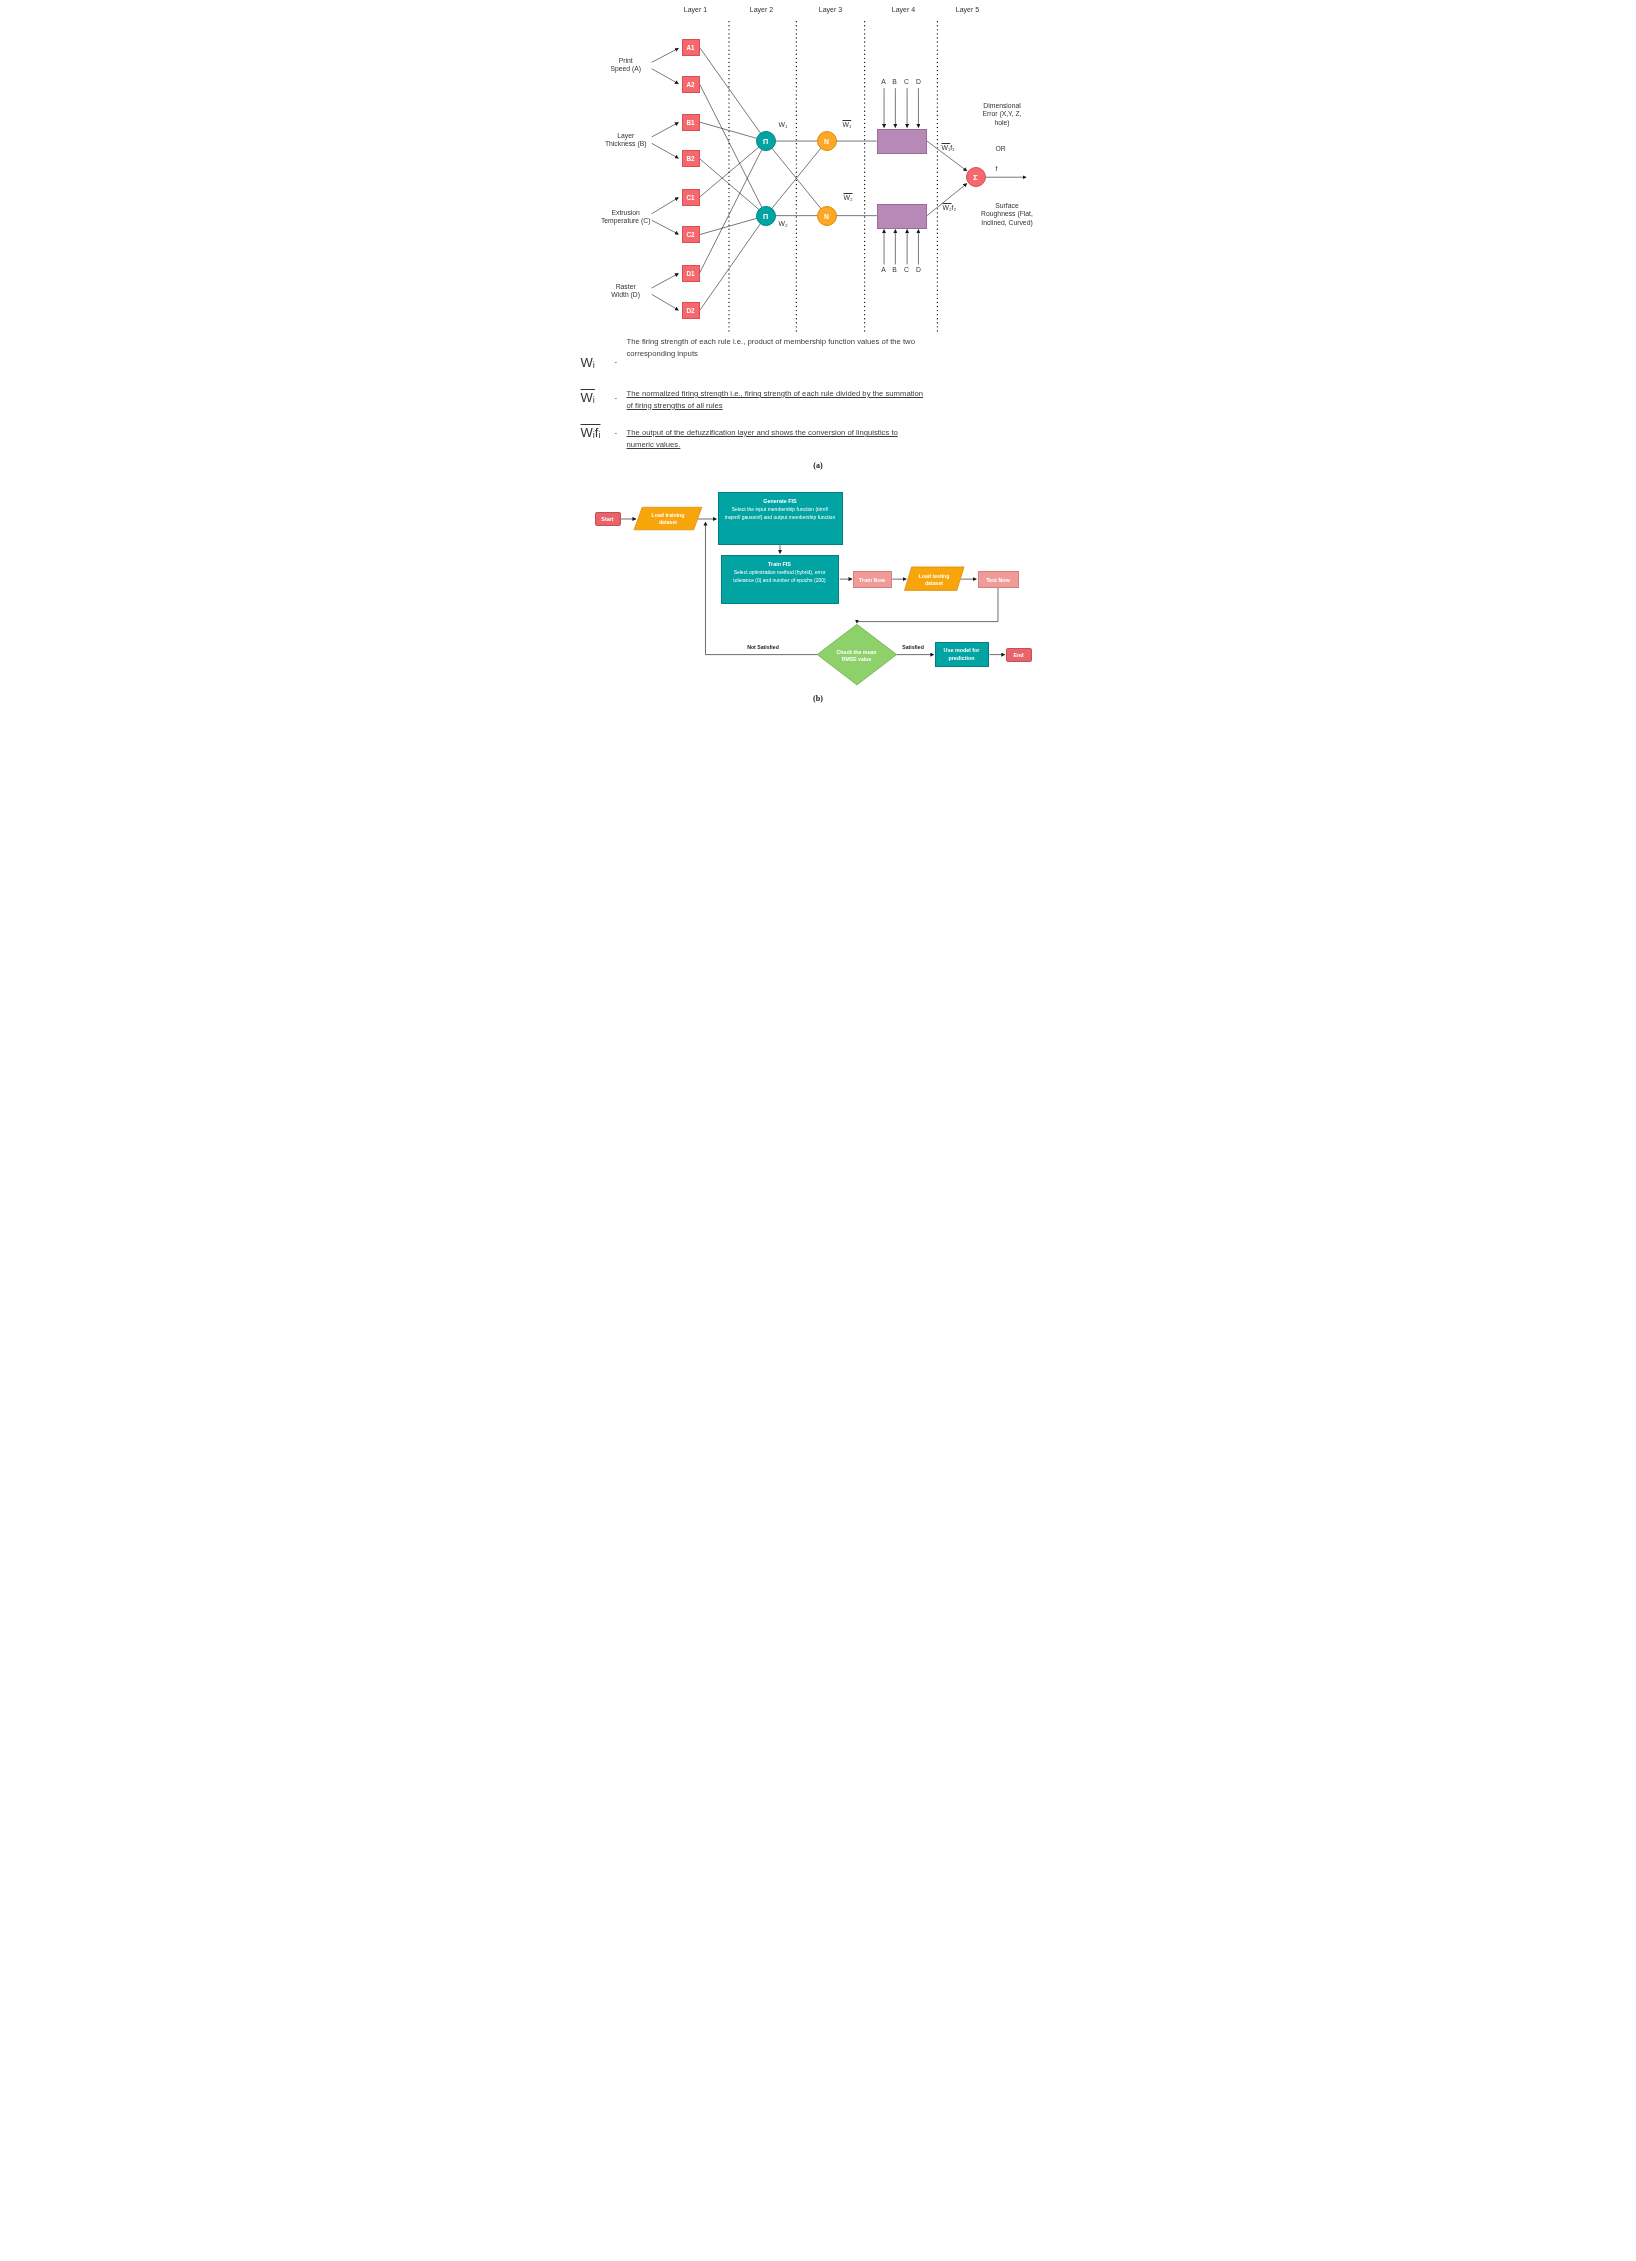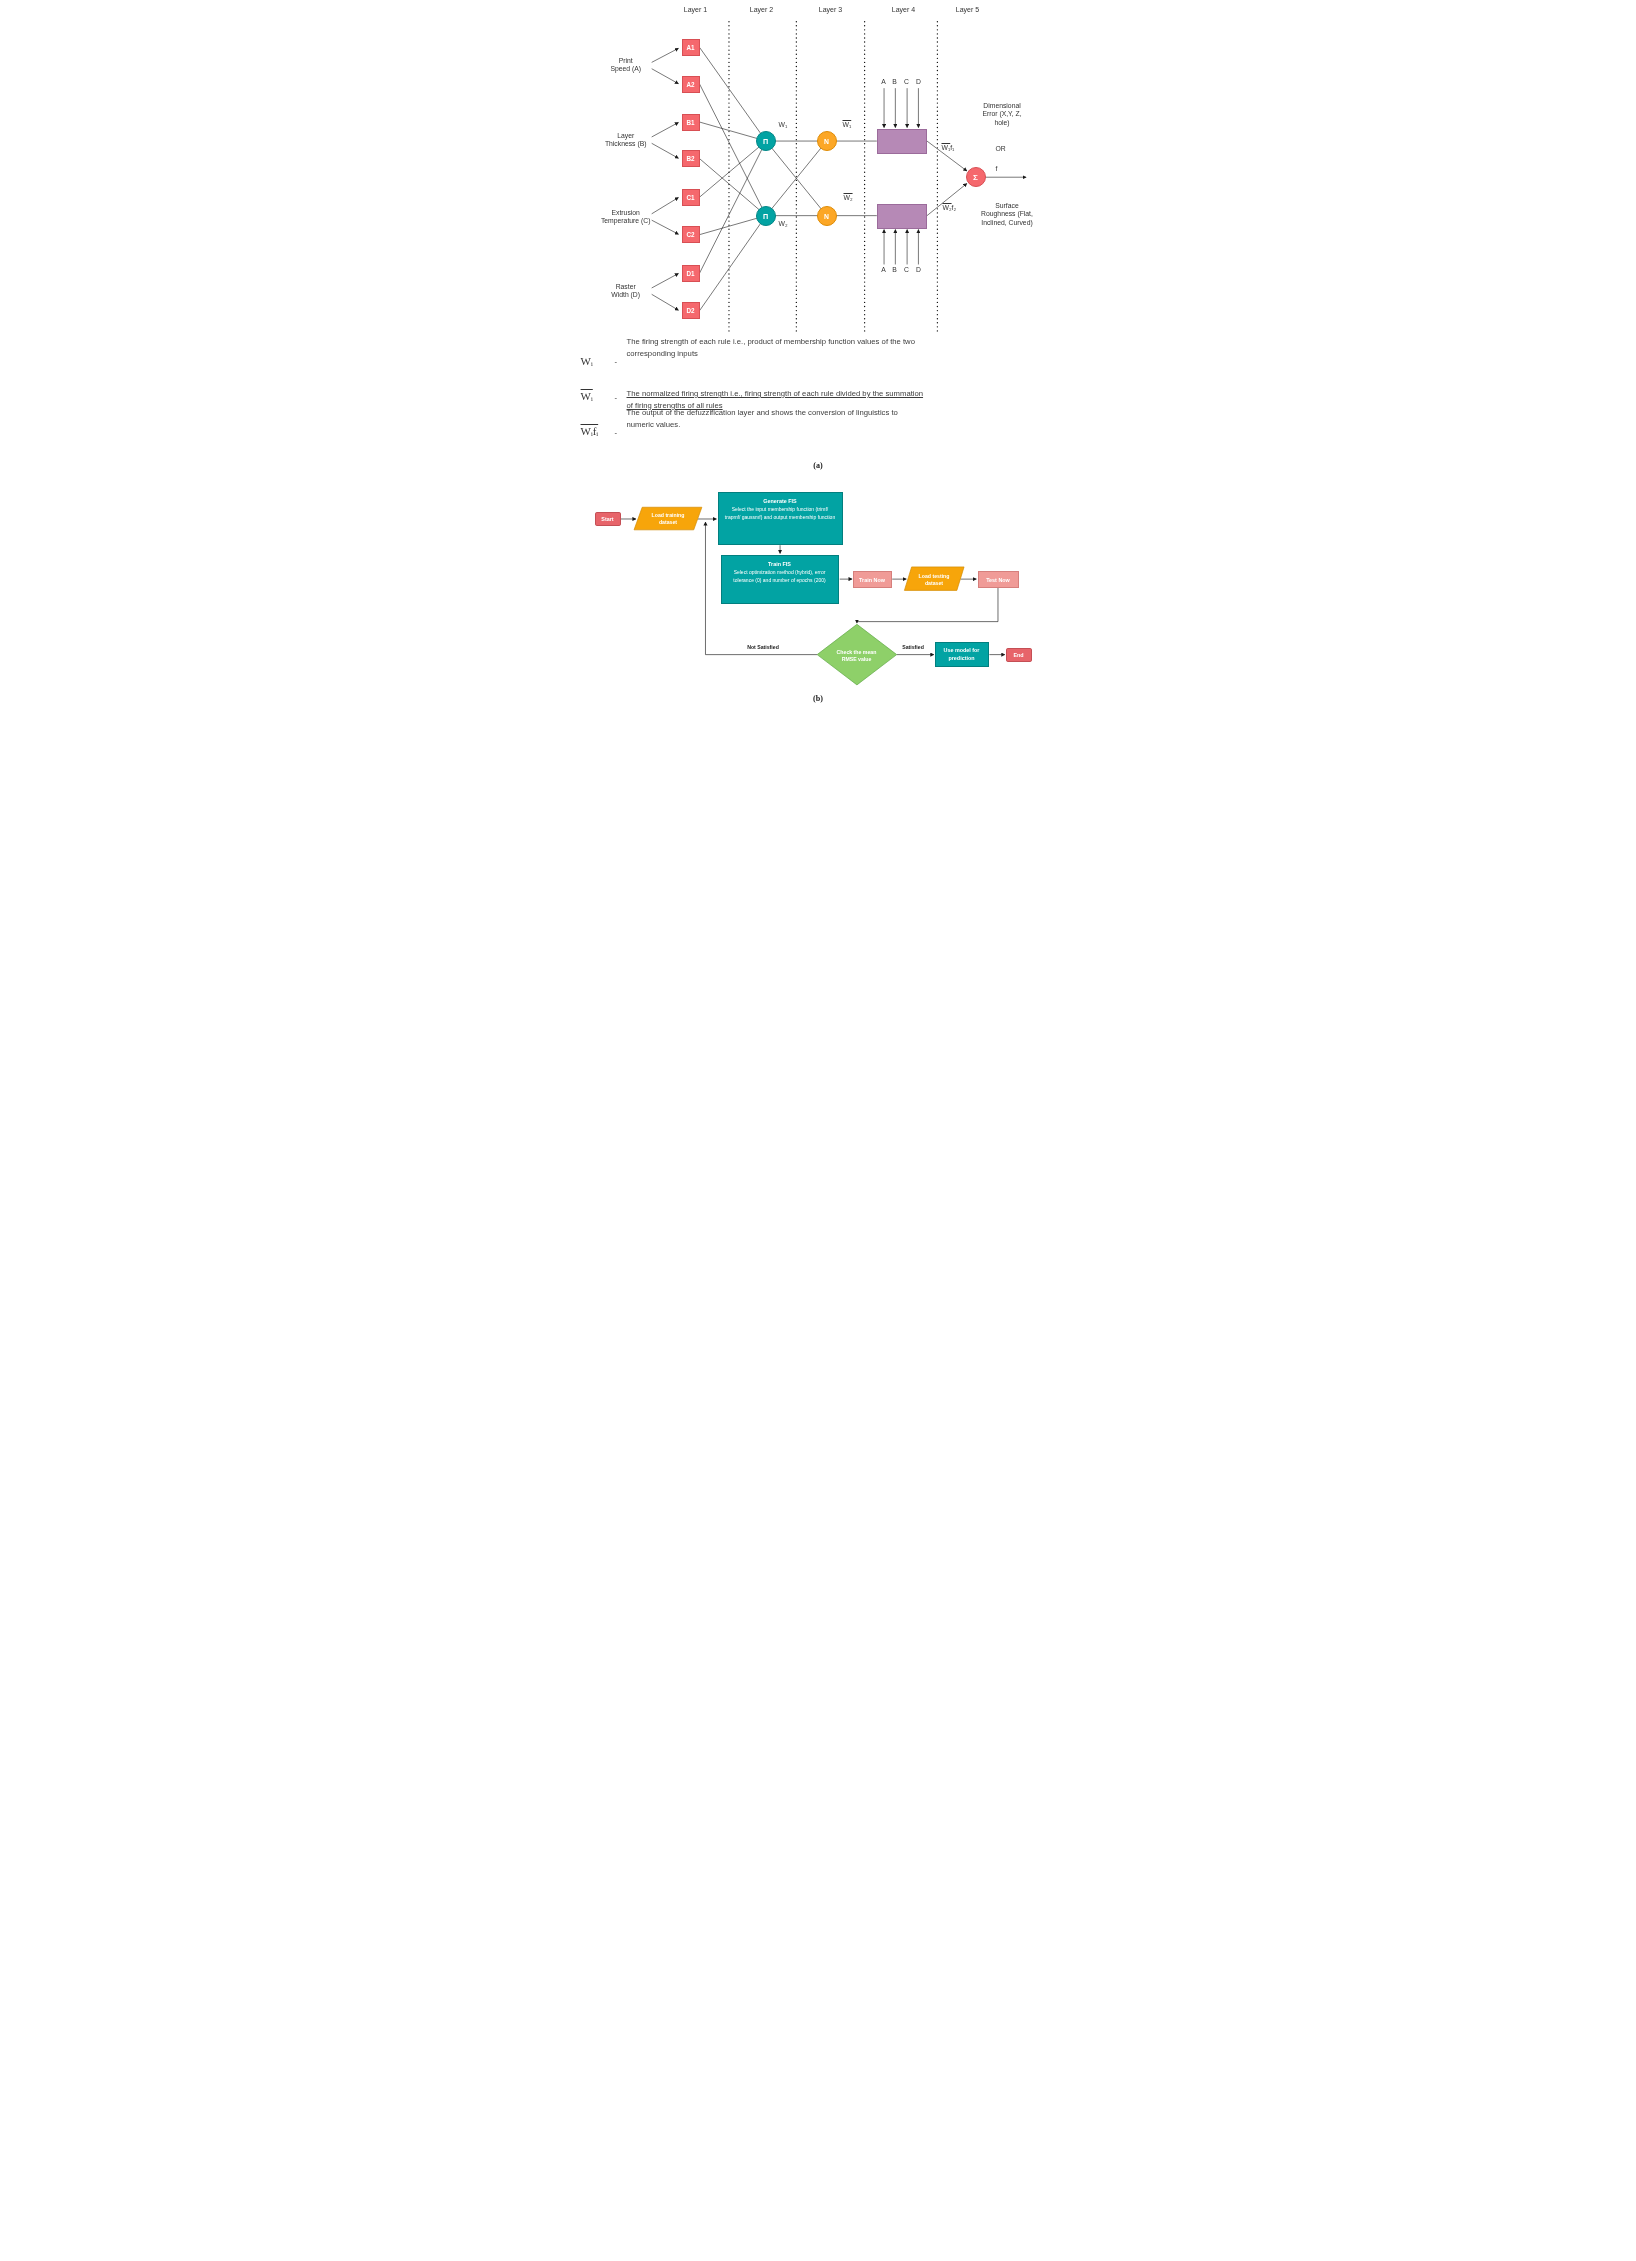--- a/index.html
+++ b/index.html
@@ -20,21 +20,21 @@
   }
   .circle {
     position:absolute; width:20px; height:20px; box-sizing:border-box; border-radius:50%;
     display:flex; align-items:center; justify-content:center; color:#fff; font-weight:bold; z-index:2;
   }
   .pi { background:#02a3a3; border:0.9px solid #028787; font-size:7.2px; }
   .nn { background:#fca726; border:0.9px solid #df8c05; font-size:6.8px; }
   .sg { background:#f5686d; border:0.9px solid #d84f54; font-size:8.1px; }
   .pbox { position:absolute; width:50px; height:25px; box-sizing:border-box; z-index:2;
     background:#b689b6; border:0.9px solid #9b6b9b; }
-  .legend-sym { position:absolute; font-size:11px; color:#333; z-index:3;font-family:Liberation Serif, serif; }
+  .legend-sym { position:absolute; font-size:13px; color:#333; z-index:3; }
   .legend-dash { position:absolute; font-size:7.7px; color:#333; z-index:3; }
   .legend-text { position:absolute; font-size:7.7px; color:#3d3d3d; line-height:1.5;
     white-space:pre-line; z-index:3; }
   .cap { position:absolute; left:0; width:100%; text-align:center; z-index:3;
     font-family:"Liberation Serif","DejaVu Serif",serif; font-weight:bold; font-size:8.1px; color:#222; }
   .fc-label { position:absolute; font-size:5.2px; font-weight:bold; color:#1a1a1a;
     text-align:center; z-index:3; }
   .tealbox { position:absolute; background:#02a3a3; border:0.7px solid #027f7f; color:#fff;
     text-align:center; box-sizing:border-box; z-index:2; }
   .tealbox .t { font-weight:bold; font-size:5.4px; margin:5.4px 2.7px 1.8px; }
@@ -200,21 +200,21 @@
   <div class="legend-text" style="left:54px; top:336px; width:434px;">The firing strength of each rule i.e., product of membership function values of the two
 corresponding inputs</div>
 
   <span class="legend-sym ol" style="left:8.1px; top:390px;">Wᵢ</span>
   <span class="legend-dash" style="left:42px; top:393px;">-</span>
   <div class="legend-text" style="left:54px; top:388px; width:434px;text-decoration:underline;">The normalized firing strength i.e., firing strength of each rule divided by the summation
 of firing strengths of all rules</div>
 
   <span class="legend-sym ol" style="left:8px; top:425px;">Wᵢfᵢ</span>
   <span class="legend-dash" style="left:42px; top:428px;">-</span>
-  <div class="legend-text" style="left:54px; top:407px; width:434px;">The output of the defuzzification layer and shows the conversion of linguistics to
+  <div class="legend-text" style="left:54px; top:427px; width:434px;text-decoration:underline;">The output of the defuzzification layer and shows the conversion of linguistics to
 numeric values.</div>
 
   <div class="cap" style="top:461px;">(a)</div>
 
   <div class="redbox" style="left:22px; top:512px; width:26px; height:13.6px;">Start</div>
 
   <div class="flow-text" style="left:66px; top:512px; width:59px;">Load training
 dataset</div>
 
   <div class="tealbox" style="left:145px; top:492px; width:125px; height:53px;">

